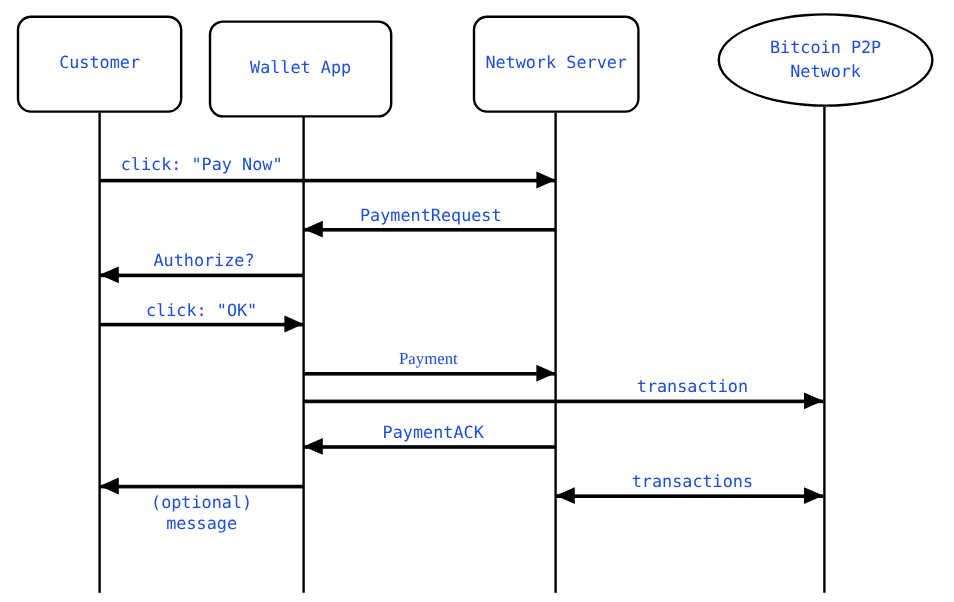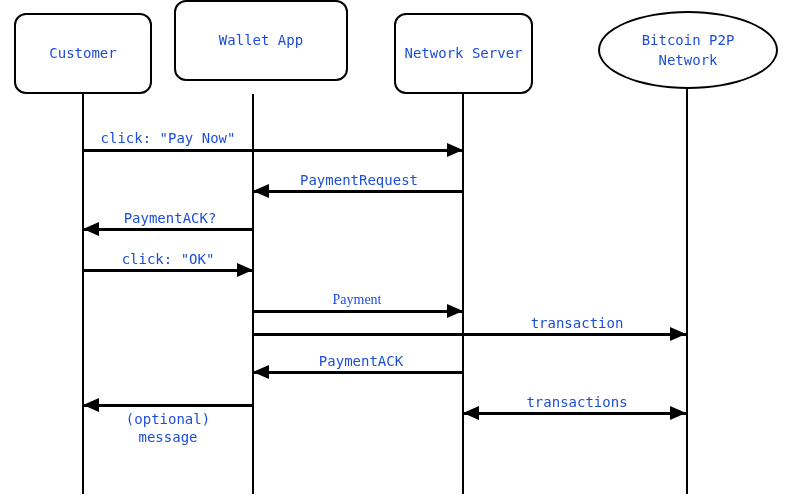--- a/index.html
+++ b/index.html
@@ -90,21 +90,21 @@
   }
 </style>
 </head>
 <body>
 
 <div id="stage">
 
   <div class="actor-box" style="left:14px; top:13px; width:138px; height:81px;">
     <span class="actor-label">Customer</span>
   </div>
-  <div class="actor-box" style="left:174px; top:0; width:174px; height:81px;justify-content:center;">
+  <div class="actor-box" style="left:174px; top:17px; width:153px; height:81px;justify-content:center;">
     <span class="actor-label">Wallet App</span>
   </div>
   <div class="actor-box" style="left:394px; top:13px; width:139px; height:81px;">
     <span class="actor-label">Network Server</span>
   </div>
   <div class="actor-ellipse" style="left:598px; top:11px; width:180px; height:78px;">
     <span class="actor-label">Bitcoin P2P
 Network</span>
   </div>
 
@@ -116,21 +116,21 @@
   <div class="msg-line" style="left:83px; top:149px; width:380px;"></div>
   <div class="head-r" style="left:447px; top:143px;"></div>
   <span class="msg-label" style="left:168px; top:129px;">click: "Pay Now"</span>
 
   <div class="msg-line" style="left:253px; top:190px; width:210px;"></div>
   <div class="head-l" style="left:253px; top:184px;"></div>
   <span class="msg-label" style="left:359px; top:171px;">PaymentRequest</span>
 
   <div class="msg-line" style="left:83px; top:228px; width:170px;"></div>
   <div class="head-l" style="left:83px; top:222px;"></div>
-  <span class="msg-label" style="left:170px; top:209px;">PaymentACK?</span>
+  <span class="msg-label" style="left:170px; top:209px;">Authorize?</span>
 
   <div class="msg-line" style="left:83px; top:269px; width:170px;"></div>
   <div class="head-r" style="left:237px; top:263px;"></div>
   <span class="msg-label" style="left:168px; top:250px;">click: "OK"</span>
 
   <div class="msg-line" style="left:253px; top:310px; width:210px;"></div>
   <div class="head-r" style="left:447px; top:304px;"></div>
   <span class="msg-label" style="left:357px; top:291px;font-family:Liberation Serif, serif;">Payment</span>
 
   <div class="msg-line" style="left:253px; top:333px; width:433px;"></div>

